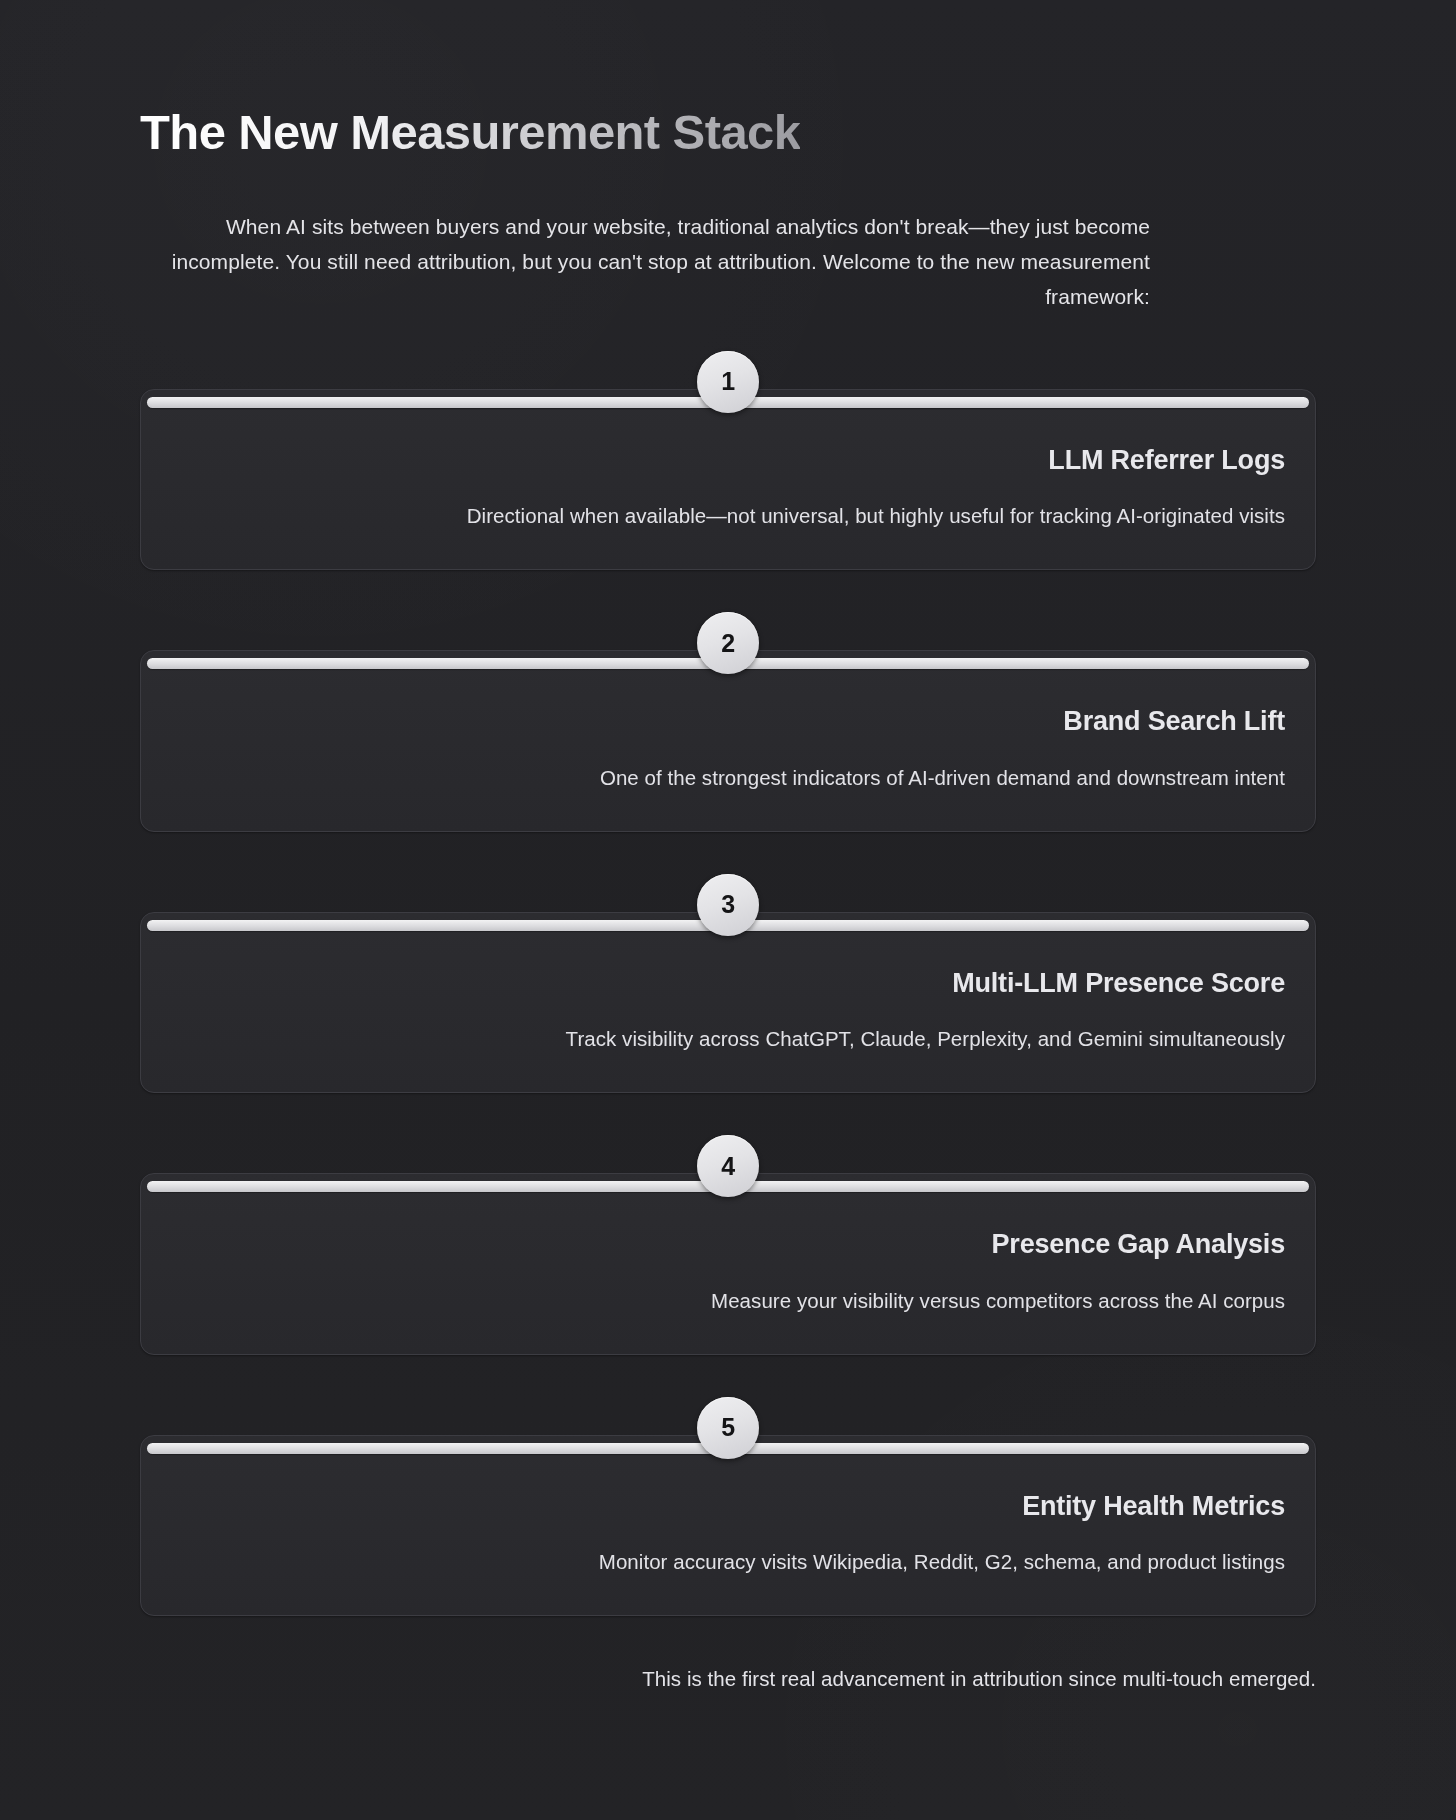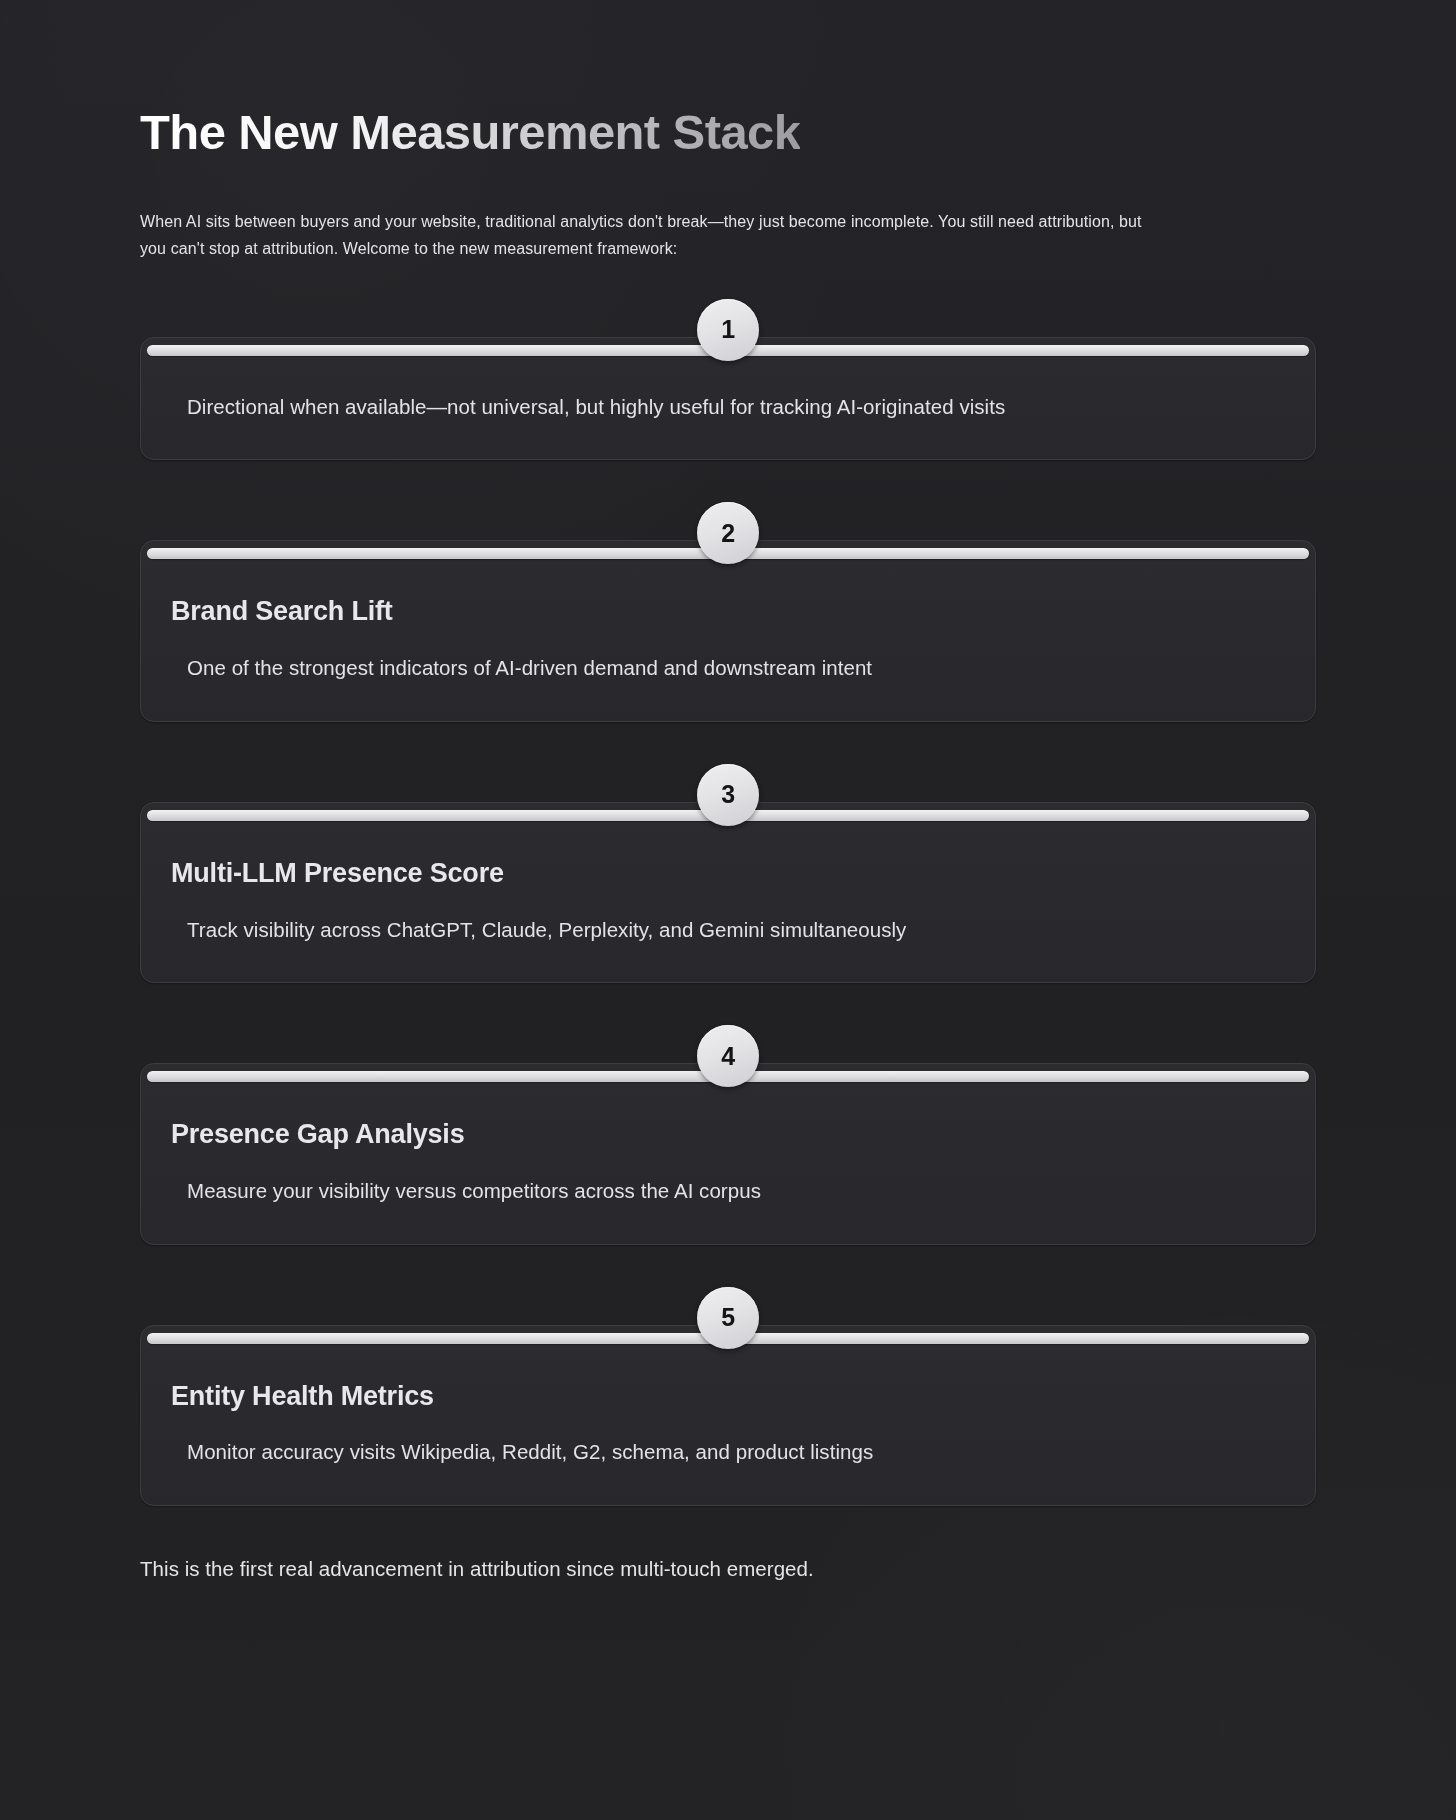--- a/index.html
+++ b/index.html
@@ -1,16 +1,16 @@
 <!DOCTYPE html>
 <html><head>
 <meta charset="utf-8">
 <title>The New Measurement Stack</title>
 <style>
-  * { margin:0; padding:0; box-sizing:border-box; }
+  * { margin:0; padding:0; box-sizing:border-box;text-align:right; }
 
   html, body {
     width:1456px;
     background:#222225;
   }
 
   body {
     font-family:"Liberation Sans", sans-serif;
     -webkit-font-smoothing:antialiased;
     color:#e9e9ec;
@@ -50,21 +50,21 @@
     background-clip:text;
     color:transparent;
     -webkit-text-fill-color:transparent;
     width:max-content;
     max-width:100%;
   }
 
   
   .intro{
     margin-top:48px;
-    font-size:16px;
+    font-size:21px;
     line-height:1.68;
     color:#e4e4e8;
     letter-spacing:.1px;
     max-width:1010px;
   }
 
   
   .stack{
     margin-top:52px;
     display:flex;
@@ -157,20 +157,21 @@
   <h1 class="page-title">The New Measurement Stack</h1>
 
   <p class="intro">When AI sits between buyers and your website, traditional analytics don't break—they just become incomplete. You still need attribution, but you can't stop at attribution. Welcome to the new measurement framework:</p>
 
   <div class="stack">
 
     <div class="step">
       <div class="badge">1</div>
       <div class="card">
         <div class="card-bar"></div>
+        <div class="card-title">LLM Referrer Logs</div>
         <div class="card-desc">Directional when available—not universal, but highly useful for tracking AI-originated visits</div>
       </div>
     </div>
 
     <div class="step">
       <div class="badge">2</div>
       <div class="card">
         <div class="card-bar"></div>
         <div class="card-title">Brand Search Lift</div>
         <div class="card-desc">One of the strongest indicators of AI-driven demand and downstream intent</div>

